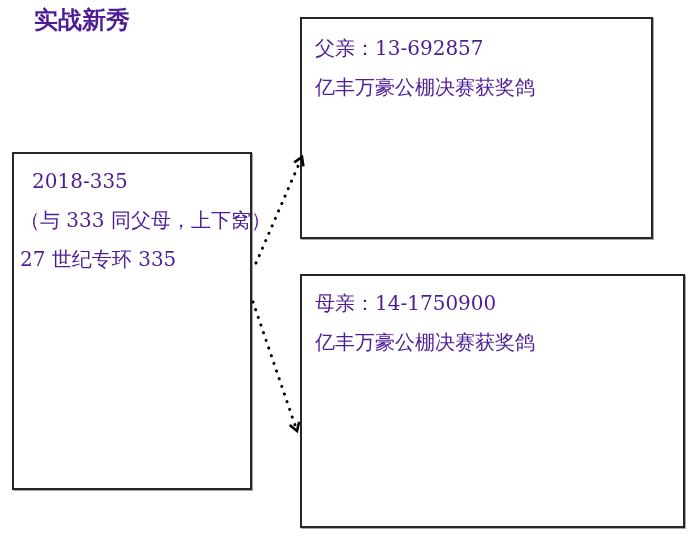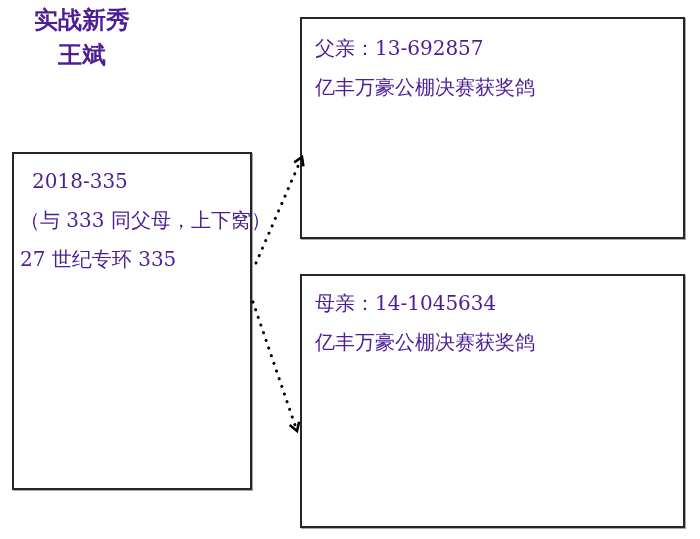--- a/index.html
+++ b/index.html
@@ -45,21 +45,21 @@
     width: 240px;
     height: 338px;
     padding: 8px 6px 0 6px;
   }
   .box-subject .line-indent {
     text-indent: 12px;
   }
   .box-father {
     left: 300px;
     top: 17px;
-    width: 385px;
+    width: 353px;
     height: 222px;
     padding: 10px 6px 0 13px;
   }
   .box-mother {
     left: 300px;
     top: 274px;
     width: 385px;
     height: 254px;
     padding: 8px 6px 0 13px;
   }
@@ -72,36 +72,35 @@
     pointer-events: none;
   }
 </style>
 </head>
 <body>
 
 <div class="canvas">
 
   <div class="title">
     <div>实战新秀</div>
-    <div>王斌</div>
   </div>
 
   <div class="box box-subject">
     <div class="line line-indent">2018-335</div>
     <div class="line">（与 333 同父母，上下窝）</div>
     <div class="line">27 世纪专环 335</div>
   </div>
 
   <div class="box box-father">
     <div class="line">父亲：13-692857</div>
     <div class="line">亿丰万豪公棚决赛获奖鸽</div>
   </div>
 
   <div class="box box-mother">
-    <div class="line">母亲：14-1045634</div>
+    <div class="line">母亲：14-1750900</div>
     <div class="line">亿丰万豪公棚决赛获奖鸽</div>
   </div>
 
   <svg class="arrows" viewBox="0 0 700 539" xmlns="http://www.w3.org/2000/svg">
     <defs>
       <marker id="arrowhead" viewBox="0 0 14 14" refX="11" refY="7" markerWidth="14" markerHeight="14" markerUnits="userSpaceOnUse" orient="auto">
         <path d="M3,2 L11,7 L3,12" fill="none" stroke="#000000" stroke-width="2.6" stroke-linejoin="miter"></path>
       </marker>
     </defs>
     <line x1="256" y1="263" x2="302" y2="157" stroke="#000000" stroke-width="3" stroke-linecap="round" stroke-dasharray="0.1 8" marker-end="url(#arrowhead)"></line>

